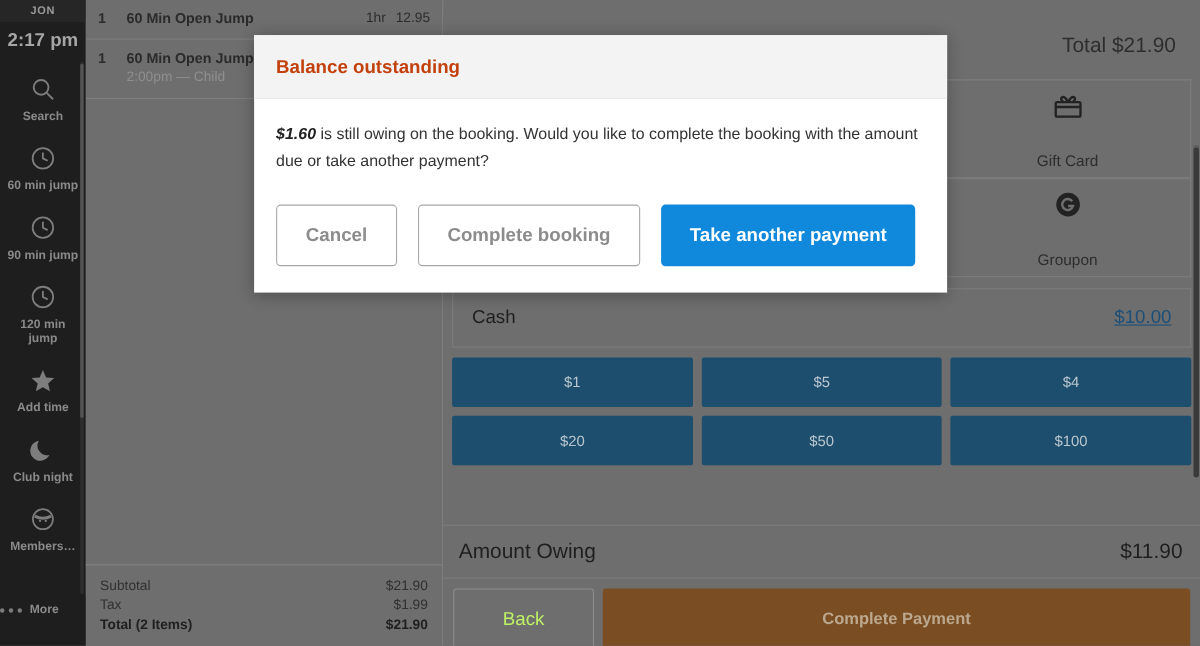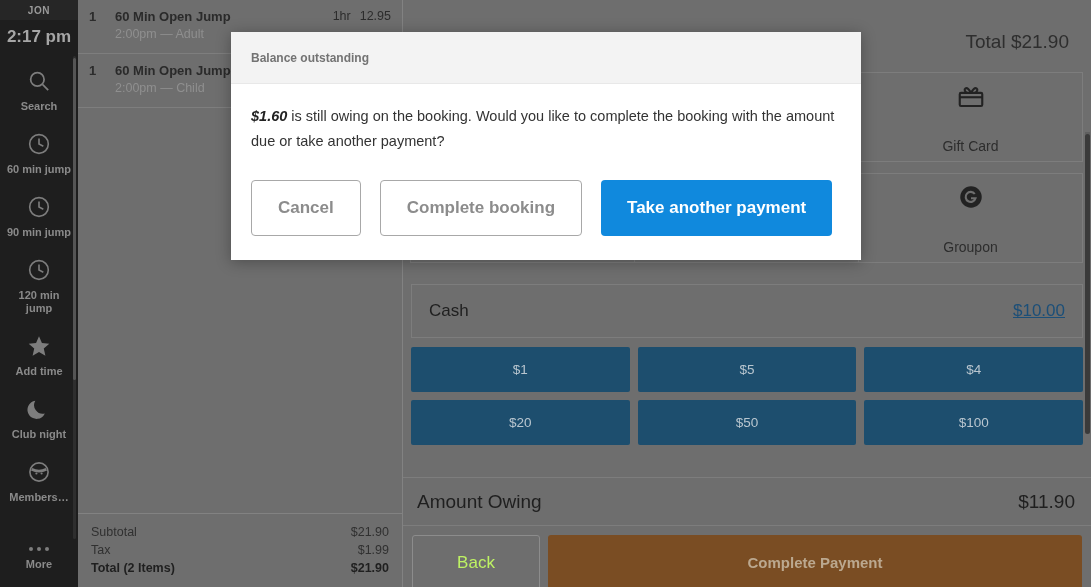--- a/index.html
+++ b/index.html
@@ -46,22 +46,22 @@
   }
   .sb-track {
     position: absolute; right: 2px; top: 2px; width: 3px; bottom: 2px;
     background: #2e2e2e; border-radius: 2px;
   }
   .sb-thumb {
     position: absolute; right: 2px; top: 4px; width: 3px; height: 322px;
     background: #555; border-radius: 2px;
   }
   .sb-more {
-    width: 100%; padding: 6px 0 16px;
-    display: flex; flex-direction: column; align-items: center; gap: 7px;
+    width: 100%; padding: 6px 0 26px;
+    display: flex; flex-direction: row; align-items: center; gap: 7px;
     background: #1e1e1e;
   }
   .dots { display: flex; gap: 4px; }
   .dots i { width: 4px; height: 4px; border-radius: 50%; background: #7d7d7d; display: block; }
 
   
   .cart {
     position: absolute; left: 78px; top: 0; width: 325px; height: 587px;
     background: #6e6e6e; border-right: 1px solid #828282;
     display: flex; flex-direction: column;
@@ -97,21 +97,21 @@
     padding-right: 22px;
     font-size: 19px; color: #2e2e2e;
   }
   .pay-body { flex: 1; position: relative; overflow: hidden; padding: 0 8px 0 8px; }
 
   .tile-grid {
     display: grid; grid-template-columns: repeat(3, 1fr);
     gap: 0px; border-top: 1px solid #7d7d7d;
   }
   .tile {
-    height: 90px; border: 1px solid #7d7d7d; margin: -1px 0 12px -1px;
+    height: 90px; border: 1px solid #7d7d7d; margin: -1px 0 1px -1px;
     display: flex; flex-direction: column; align-items: center; justify-content: center;
     gap: 27px; color: #2b2b2b;
   }
   .tile-ic { width: 30px; height: 30px; color: #222; }
   .tile-ic svg { width: 100%; height: 100%; display: block; }
   .tile-lb { font-size: 14px; color: #2d2d2d; }
 
   .cash-box {
     margin: 9px 0 0 0; border: 1px solid #7d7d7d;
     height: 54px; display: flex; align-items: center; justify-content: space-between;
@@ -162,21 +162,21 @@
   
   .modal {
     position: absolute; left: 231px; top: 32px; width: 630px;
     background: #fff; box-shadow: 0 2px 14px rgba(0,0,0,.30);
     z-index: 40;
   }
   .modal-head {
     background: #f3f3f3; border-bottom: 1px solid #e8e8e8;
     padding: 19px 20px 18px;
   }
-  .modal-title { font-size: 12px; font-weight: bold; color: #737373; }
+  .modal-title { font-size: 17px; font-weight: bold; color: #c2410c; }
   .modal-body { padding: 20px 20px 24px; }
   .modal-text {
     font-size: 14.5px; line-height: 25px; color: #333;
     max-width: 600px;
   }
   .modal-text b { font-style: italic; font-weight: bold; color: #222; }
   .modal-btns { display: flex; gap: 19px; margin-top: 26px; }
   .mb {
     height: 56px; border-radius: 4px;
     display: flex; align-items: center; justify-content: center;
@@ -281,21 +281,20 @@
       </div>
     </div>
 
     <div class="cart">
       <div class="cart-items">
 
         <div class="cart-row">
           <div class="ci-qty">1</div>
           <div>
             <div class="ci-name">60 Min Open Jump</div>
-            <div class="ci-sub">2:00pm — Adult</div>
           </div>
           <div class="ci-right">
             <span class="dur">1hr</span><span>12.95</span>
           </div>
         </div>
 
         <div class="cart-row">
           <div class="ci-qty">1</div>
           <div>
             <div class="ci-name">60 Min Open Jump</div>

